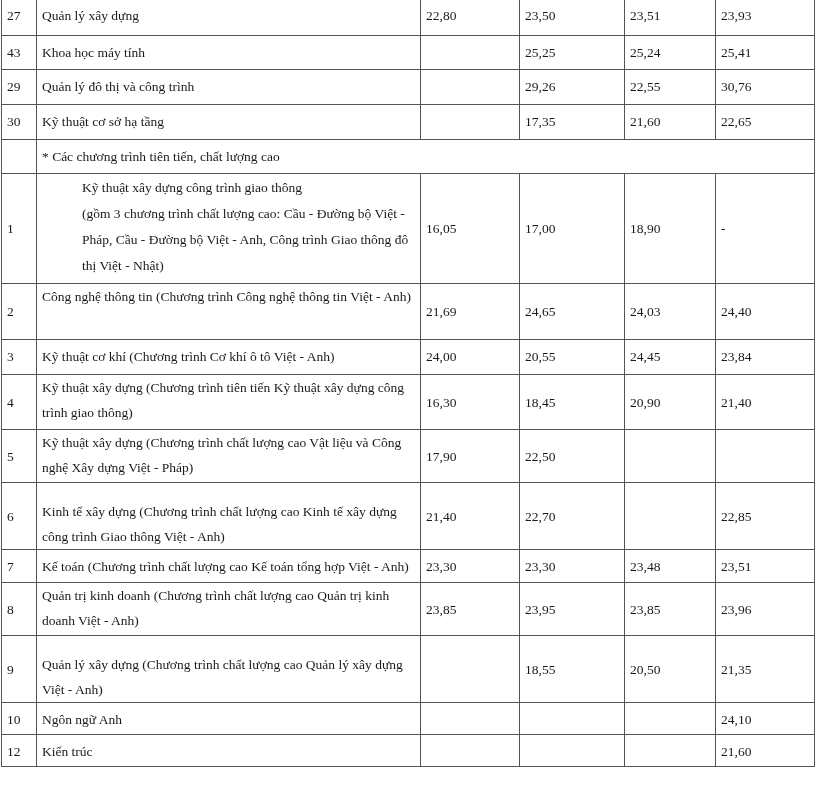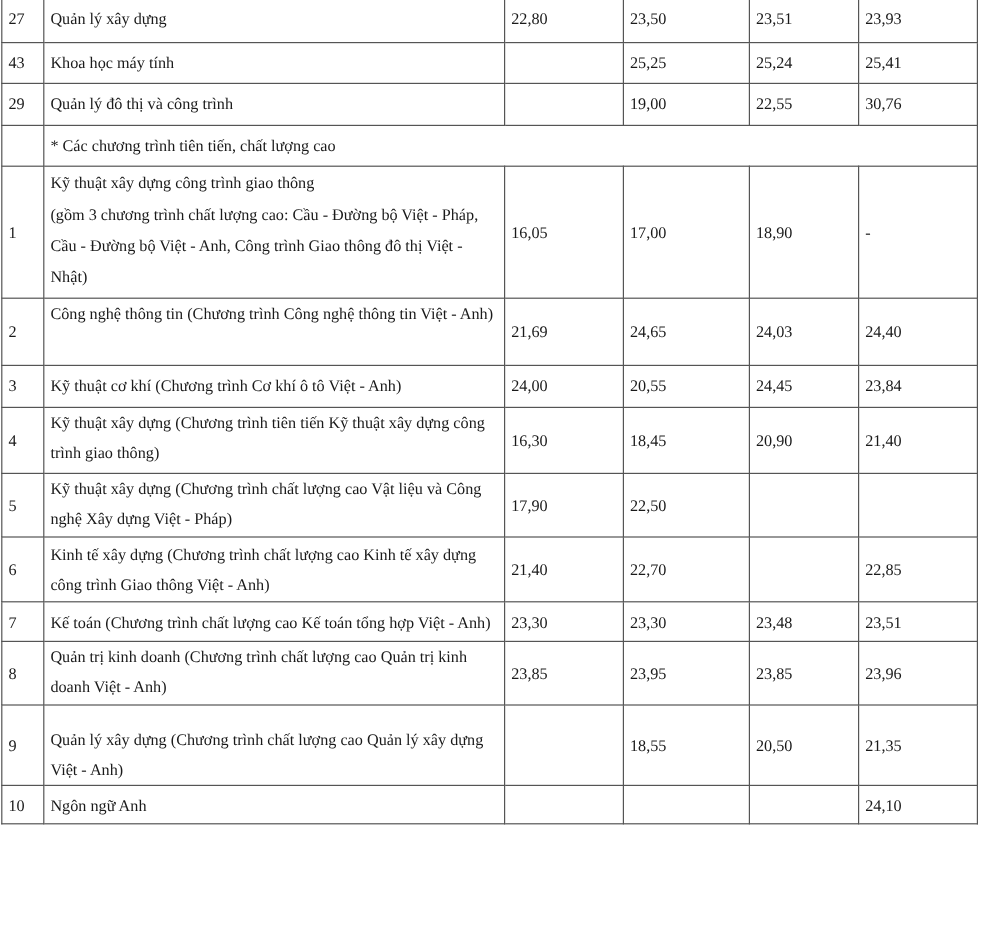--- a/index.html
+++ b/index.html
@@ -14,21 +14,21 @@
   }
   table.scores td {
     border: 1.5px solid #555555;
     vertical-align: top;
     padding: 4px 5px 0 5px;
     line-height: 25px;
     overflow: hidden;
   }
   table.scores td.mid { vertical-align: middle; padding-top: 0; }
   td.sec { font-weight: normal; }
-  .line { display: block; }
+  .line { display: block; margin-left: 40px; }
 </style>
 </head>
 <body>
 
 <table class="scores">
   <colgroup>
     <col style="width:35px">
     <col style="width:384px">
     <col style="width:99px">
     <col style="width:105px">
@@ -50,23 +50,31 @@
       <td>Khoa học máy tính</td>
       <td></td>
       <td>25,25</td>
       <td>25,24</td>
       <td>25,41</td>
     </tr>
     <tr style="height:35px">
       <td>29</td>
       <td>Quản lý đô thị và công trình</td>
       <td></td>
-      <td>19,00</td>
+      <td>29,26</td>
       <td>22,55</td>
       <td>30,76</td>
+    </tr>
+    <tr style="height:35px">
+      <td>30</td>
+      <td>Kỹ thuật cơ sở hạ tầng</td>
+      <td></td>
+      <td>17,35</td>
+      <td>21,60</td>
+      <td>22,65</td>
     </tr>
 
     <tr style="height:34px">
       <td></td>
       <td class="sec" colspan="5">* Các chương trình tiên tiến, chất lượng cao</td>
     </tr>
 
     <tr style="height:110px">
       <td class="mid">1</td>
       <td style="padding-top:0">
@@ -110,21 +118,21 @@
       <td class="mid">5</td>
       <td style="padding-top:0">Kỹ thuật xây dựng (Chương trình chất lượng cao Vật liệu và Công nghệ Xây dựng Việt - Pháp)</td>
       <td class="mid">17,90</td>
       <td class="mid">22,50</td>
       <td class="mid"></td>
       <td class="mid"></td>
     </tr>
 
     <tr style="height:54px">
       <td class="mid">6</td>
-      <td style="padding-top:2px">Kinh tế xây dựng (Chương trình chất lượng cao Kinh tế xây dựng công trình Giao thông Việt - Anh)</td>
+      <td style="padding-top:16px">Kinh tế xây dựng (Chương trình chất lượng cao Kinh tế xây dựng công trình Giao thông Việt - Anh)</td>
       <td class="mid">21,40</td>
       <td class="mid">22,70</td>
       <td class="mid"></td>
       <td class="mid">22,85</td>
     </tr>
 
     <tr style="height:33px">
       <td>7</td>
       <td style="white-space:nowrap">Kế toán (Chương trình chất lượng cao Kế toán tổng hợp Việt - Anh)</td>
       <td>23,30</td>
@@ -154,14 +162,22 @@
     <tr style="height:32px">
       <td>10</td>
       <td>Ngôn ngữ Anh</td>
       <td></td>
       <td></td>
       <td></td>
       <td>24,10</td>
     </tr>
 
 
+    <tr style="height:32px">
+      <td>12</td>
+      <td>Kiến trúc</td>
+      <td></td>
+      <td></td>
+      <td></td>
+      <td>21,60</td>
+    </tr>
   </tbody>
 </table>
 
 </body></html>

